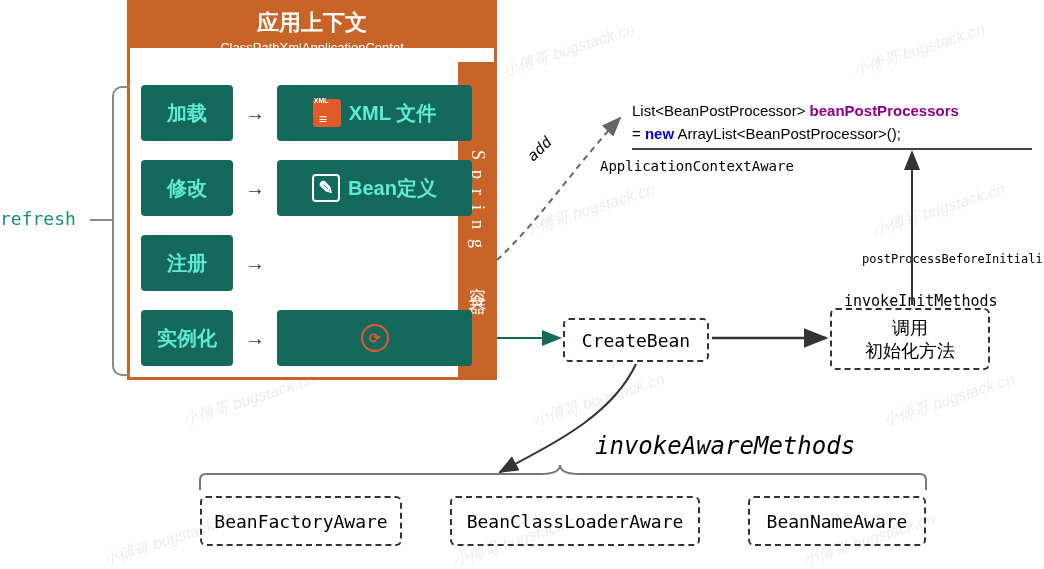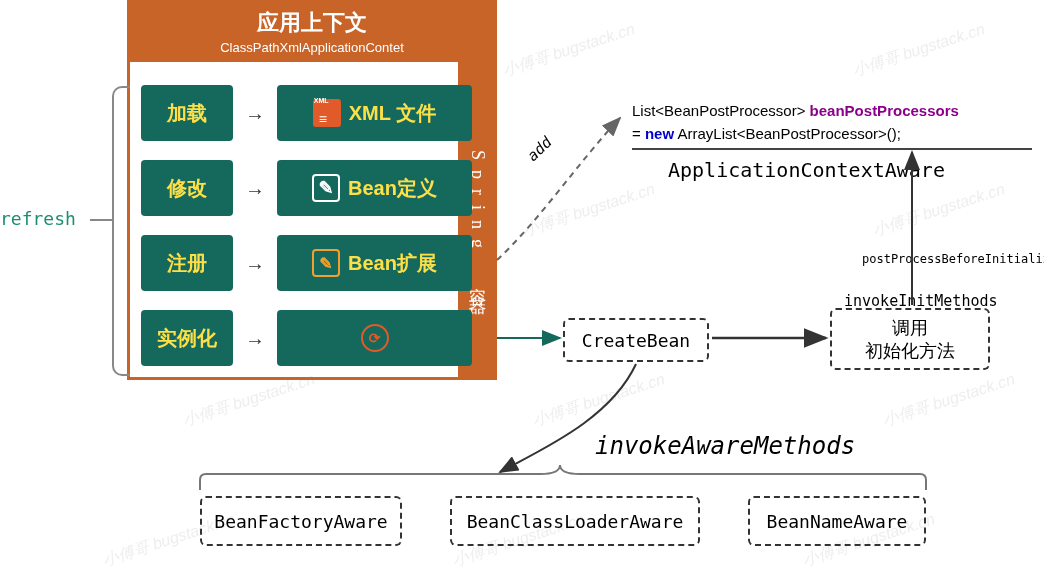--- a/index.html
+++ b/index.html
@@ -3,55 +3,55 @@
 <meta charset="utf-8">
 <style>
 *{box-sizing:border-box;margin:0;padding:0}
 body{font-family:Arial,"Microsoft YaHei",sans-serif;background:#fff;width:1044px;height:569px;position:relative;overflow:hidden}
 .watermark{position:absolute;color:#eee;font-size:16px;font-style:italic;transform:rotate(-18deg);pointer-events:none;z-index:0}
 .wm1{top:40px;left:500px}.wm2{top:40px;left:850px}.wm3{top:200px;left:520px}.wm4{top:200px;left:870px}.wm5{top:390px;left:180px}.wm6{top:390px;left:530px}.wm7{top:390px;left:880px}.wm8{top:530px;left:100px}.wm9{top:530px;left:450px}.wm10{top:530px;left:800px}
 .z{position:relative;z-index:1}
 
 
 .app-frame{position:absolute;left:127px;top:0;width:370px;height:380px;border:3px solid #c86428;border-top:none}
-.app-header{position:absolute;left:127px;top:0;width:370px;height:62px;background:#c86428;text-align:center;color:#fff;padding-top:8px}
+.app-header{position:absolute;left:127px;top:0;width:370px;height:48px;background:#c86428;text-align:center;color:#fff;padding-top:8px}
 .app-header .title{font-size:22px;font-weight:bold}
 .app-header .sub{font-size:13px;margin-top:2px}
 
 
 .spring-col{position:absolute;left:458px;top:62px;width:39px;height:318px;background:#c86428;display:flex;align-items:center;justify-content:center}
 .spring-col .vt{writing-mode:vertical-rl;color:#fff;font-size:18px;letter-spacing:10px;font-family:"consolas","Microsoft YaHei"}
 
 
 .refresh-lbl{position:absolute;left:0;top:208px;color:#1a8f6f;font-family:consolas,monospace;font-size:18px}
 .bracket{position:absolute;left:112px;top:86px;width:18px;height:290px;border:2px solid #888;border-right:none;border-radius:10px 0 0 10px}
 
 
 .row{position:absolute;display:flex;align-items:center;gap:12px}
 .r1{left:141px;top:85px}.r2{left:141px;top:160px}.r3{left:141px;top:235px}.r4{left:141px;top:310px}
-.tbox{background:#14695c;color:#fde047;display:flex;align-items:center;justify-content:center;border-radius:4px;height:56px}
+.tbox{background:#14695c;color:#5eead4;display:flex;align-items:center;justify-content:center;border-radius:4px;height:56px}
 .tbox.small{width:92px;font-size:20px;font-weight:bold}
 .tbox.big{width:195px;font-size:20px;font-weight:bold;gap:8px;padding:16px 10px}
 .arr{color:#333;font-size:20px}
 .ico{width:28px;height:28px;display:inline-flex;align-items:center;justify-content:center;border:2px solid #fff;border-radius:4px;color:#fff;font-size:14px}
 .ico.xml{background:#e05a2a;border:none;border-radius:3px;position:relative}
 .ico.xml::before{content:"XML";position:absolute;top:-2px;left:1px;font-size:7px;font-weight:bold}
 .ico.xml::after{content:"≡";position:absolute;bottom:0;left:6px;font-size:14px}
 .ico.edit::after{content:"✎";font-size:18px}
 .ico.ext{border-color:#f0a030;color:#f0a030}
 .ico.ext::after{content:"✎";font-size:16px}
 .ico.inst{border-color:#e05a2a;color:#e05a2a;border-radius:50%}
 .ico.inst::after{content:"⟳";font-size:14px}
 
 
 .code{position:absolute;left:632px;top:100px;font-family:Liberation Sans, sans-serif;font-size:15px;line-height:1.5}
 .code .kw{color:#0000cc;font-weight:bold}
 .code .vn{color:#8b008b;font-weight:bold}
 .code-line{position:absolute;left:632px;top:148px;width:400px;height:2px;background:#444}
-.aca{position:absolute;left:668px;top:158px;font-family:consolas,monospace;font-size:20px}
+.aca{position:absolute;left:600px;top:158px;font-family:consolas,monospace;font-size:14px}
 
 
 .dbox{position:absolute;border:2px dashed #333;border-radius:6px;display:flex;align-items:center;justify-content:center;font-family:consolas,monospace;font-size:18px;text-align:center;padding:4px 8px}
 .db-create{left:563px;top:318px;width:146px;height:44px}
 .db-init{left:830px;top:308px;width:160px;height:62px;line-height:1.3}
 .db-bfa{left:200px;top:496px;width:202px;height:50px}
 .db-bcla{left:450px;top:496px;width:250px;height:50px}
 .db-bna{left:748px;top:496px;width:178px;height:50px}
 
 
@@ -102,24 +102,20 @@
   <div class="tbox small">修改</div>
   <span class="arr">→</span>
   <div class="tbox big">
     <span class="ico edit"></span>
     <span>Bean定义</span>
   </div>
 </div>
 <div class="row r3 z">
   <div class="tbox small">注册</div>
   <span class="arr">→</span>
-  <div class="tbox big">
-    <span class="ico ext"></span>
-    <span>Bean扩展</span>
-  </div>
 </div>
 <div class="row r4 z">
   <div class="tbox small">实例化</div>
   <span class="arr">→</span>
   <div class="tbox big">
     <span class="ico inst"></span>
   </div>
 </div>
 
 <div class="code z">

